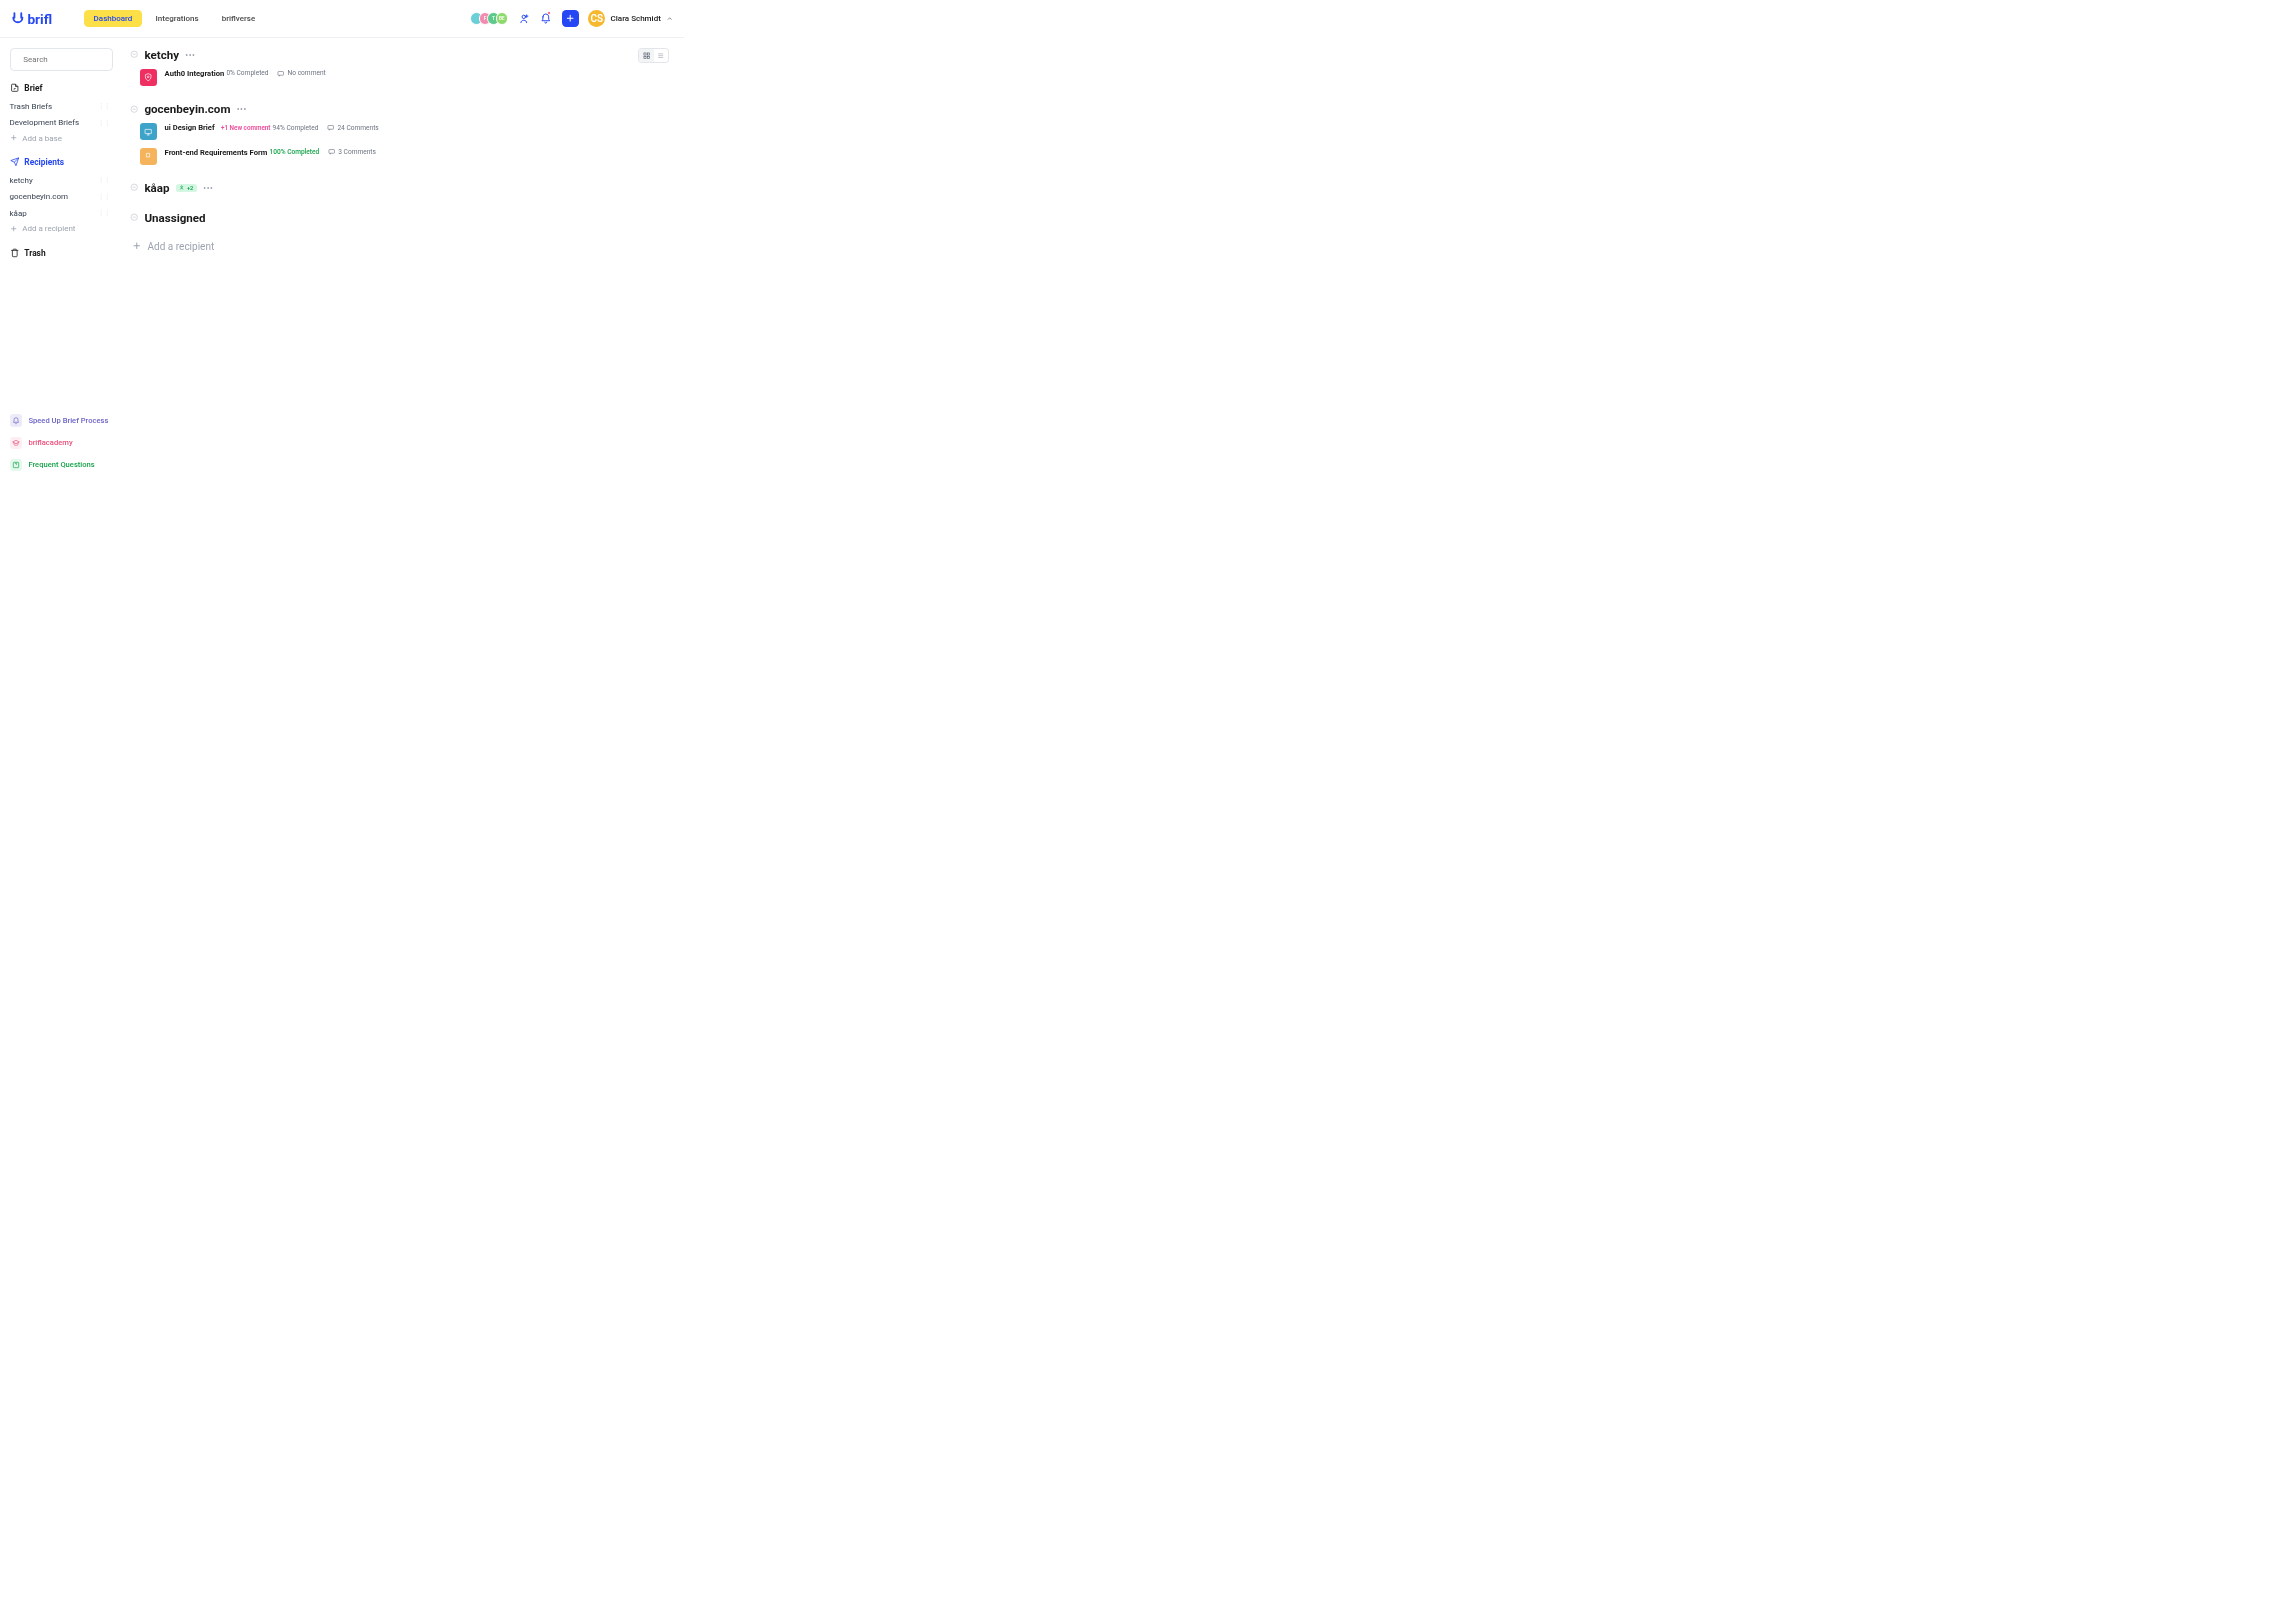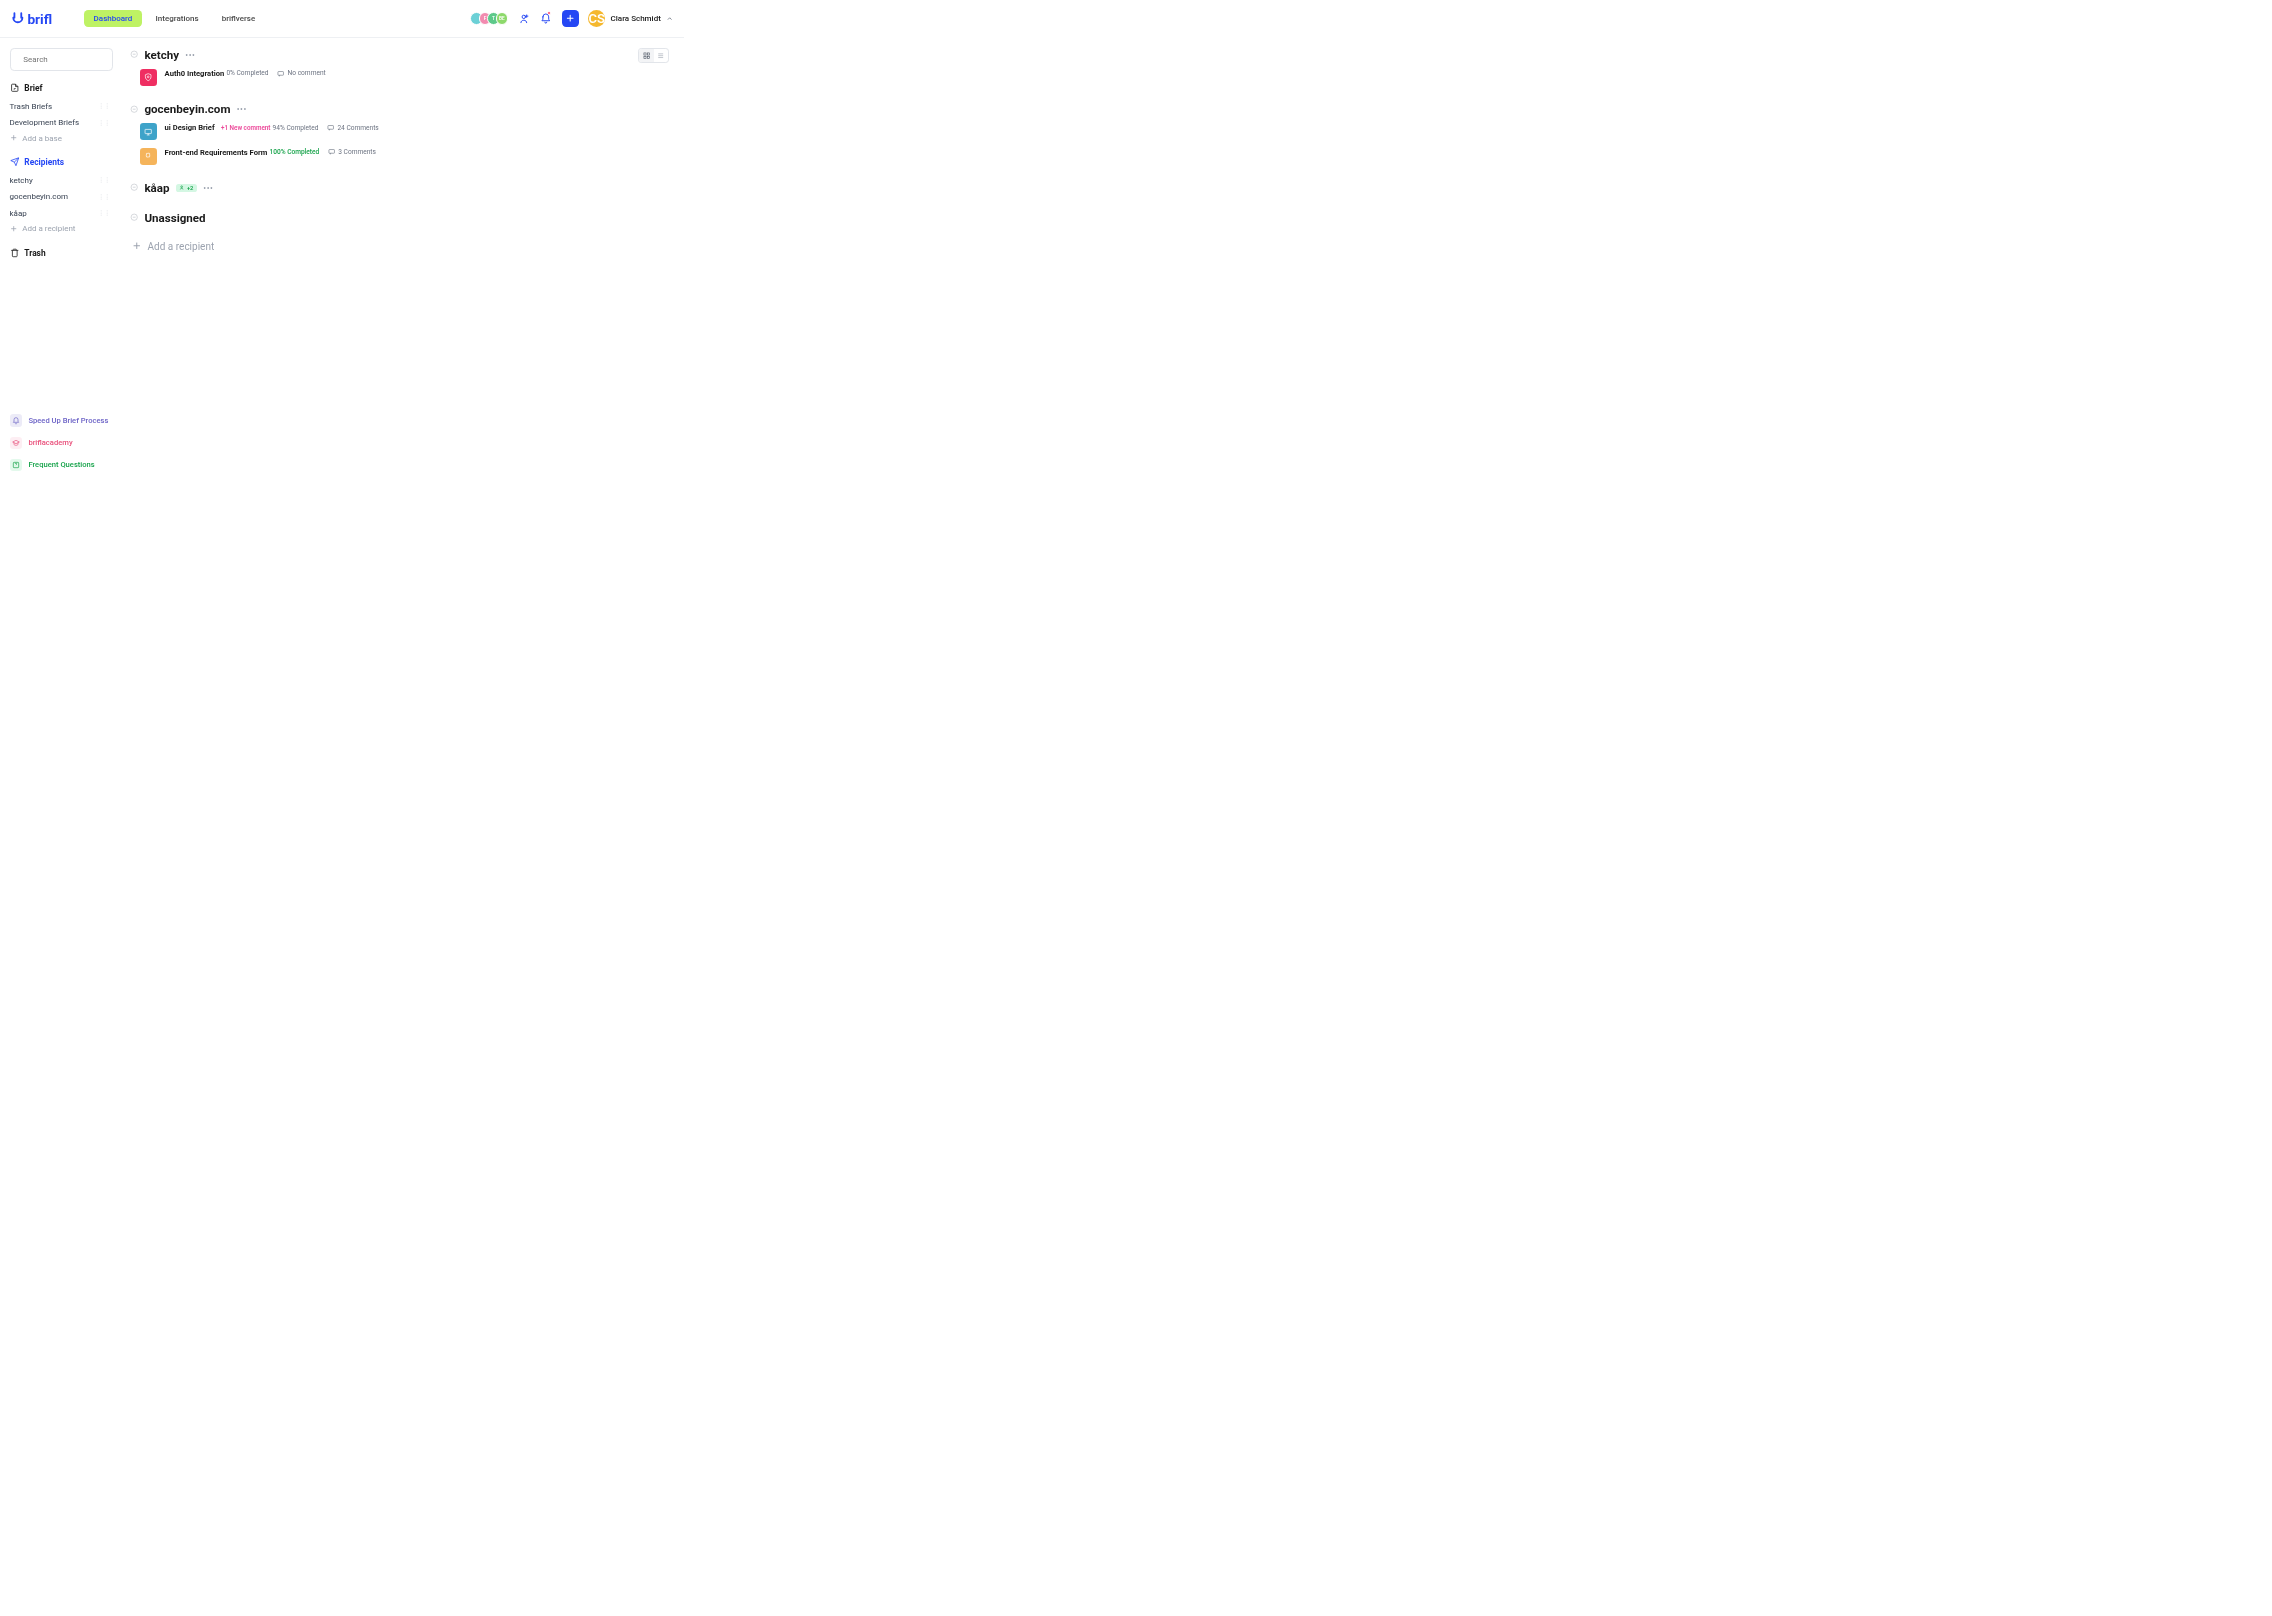--- a/index.html
+++ b/index.html
@@ -3,29 +3,29 @@
 <meta charset="utf-8">
 <style>
 * { margin: 0; padding: 0; box-sizing: border-box; font-family: -apple-system, BlinkMacSystemFont, "Segoe UI", Roboto, sans-serif; }
 body { background: #fff; color: #1a1a1a; width: 684px; height: 486px; overflow: hidden; }
 
 
 .header { display: flex; align-items: center; height: 38px; padding: 0 10.5px; border-bottom: 0.5px solid #eef0f3; }
 .logo { display: flex; align-items: center; gap: 3.2px; font-size: 13.7px; font-weight: 700; color: #2547f4; margin-right: 32px; }
 .nav { display: flex; gap: 4.2px; }
 .nav-item { padding: 4.2px 9.5px; border-radius: 4.2px; font-size: 8px; font-weight: 500; color: #4a4a4a; cursor: pointer; }
-.nav-item.active { background: #bef264; color: #2547f4; }
+.nav-item.active { background: #fde047; color: #2547f4; }
 .header-right { margin-left: auto; display: flex; align-items: center; gap: 9.5px; }
 .avatar-stack { display: flex; }
 .mini-avatar { width: 12.6px; height: 12.6px; border-radius: 50%; margin-left: -4.2px; border: 1.1px solid #fff; display: flex; align-items: center; justify-content: center; font-size: 4.7px; color: #fff; font-weight: 600; }
 .header-icon { width: 12.6px; height: 12.6px; display: flex; align-items: center; justify-content: center; cursor: pointer; color: #2547f4; position: relative; }
 .notif-dot { position: absolute; top: -1.1px; right: 1.1px; width: 4.2px; height: 4.2px; background: #ff3b5c; border-radius: 50%; border: 0.8px solid #fff; }
 .plus-btn { width: 17px; height: 17px; border-radius: 4.2px; background: #2547f4; color: #fff; display: flex; align-items: center; justify-content: center; font-size: 10.5px; cursor: pointer; }
 .user-pill { display: flex; align-items: center; gap: 5.3px; cursor: pointer; }
-.user-avatar { width: 17px; height: 17px; border-radius: 50%; background: #f5b82e; color: #fff; display: flex; align-items: center; justify-content: center; font-size: 13px; font-weight: 600; }
+.user-avatar { width: 17px; height: 17px; border-radius: 50%; background: #f5b82e; color: #fff; display: flex; align-items: center; justify-content: center; font-size: 10px; font-weight: 600; }
 .user-name { font-size: 8px; font-weight: 500; }
 
 
 .layout { display: flex; height: calc(100% - 38px); }
 .sidebar { width: 115px; padding: 9.5px 0 9.5px 9.5px; display: flex; flex-direction: column; }
 .main { flex: 1; padding: 9.5px 14.7px; position: relative; }
 
 
 .search-box { display: flex; align-items: flex-end; gap: 5.3px; border: 0.5px solid #e2e5ea; border-radius: 4.2px; padding: 5.3px 7.4px; margin-bottom: 12.6px; width: 103px; }
 .search-box input { border: none; outline: none; font-size: 8px; color: #9ca3af; flex: 1; background: transparent; }

